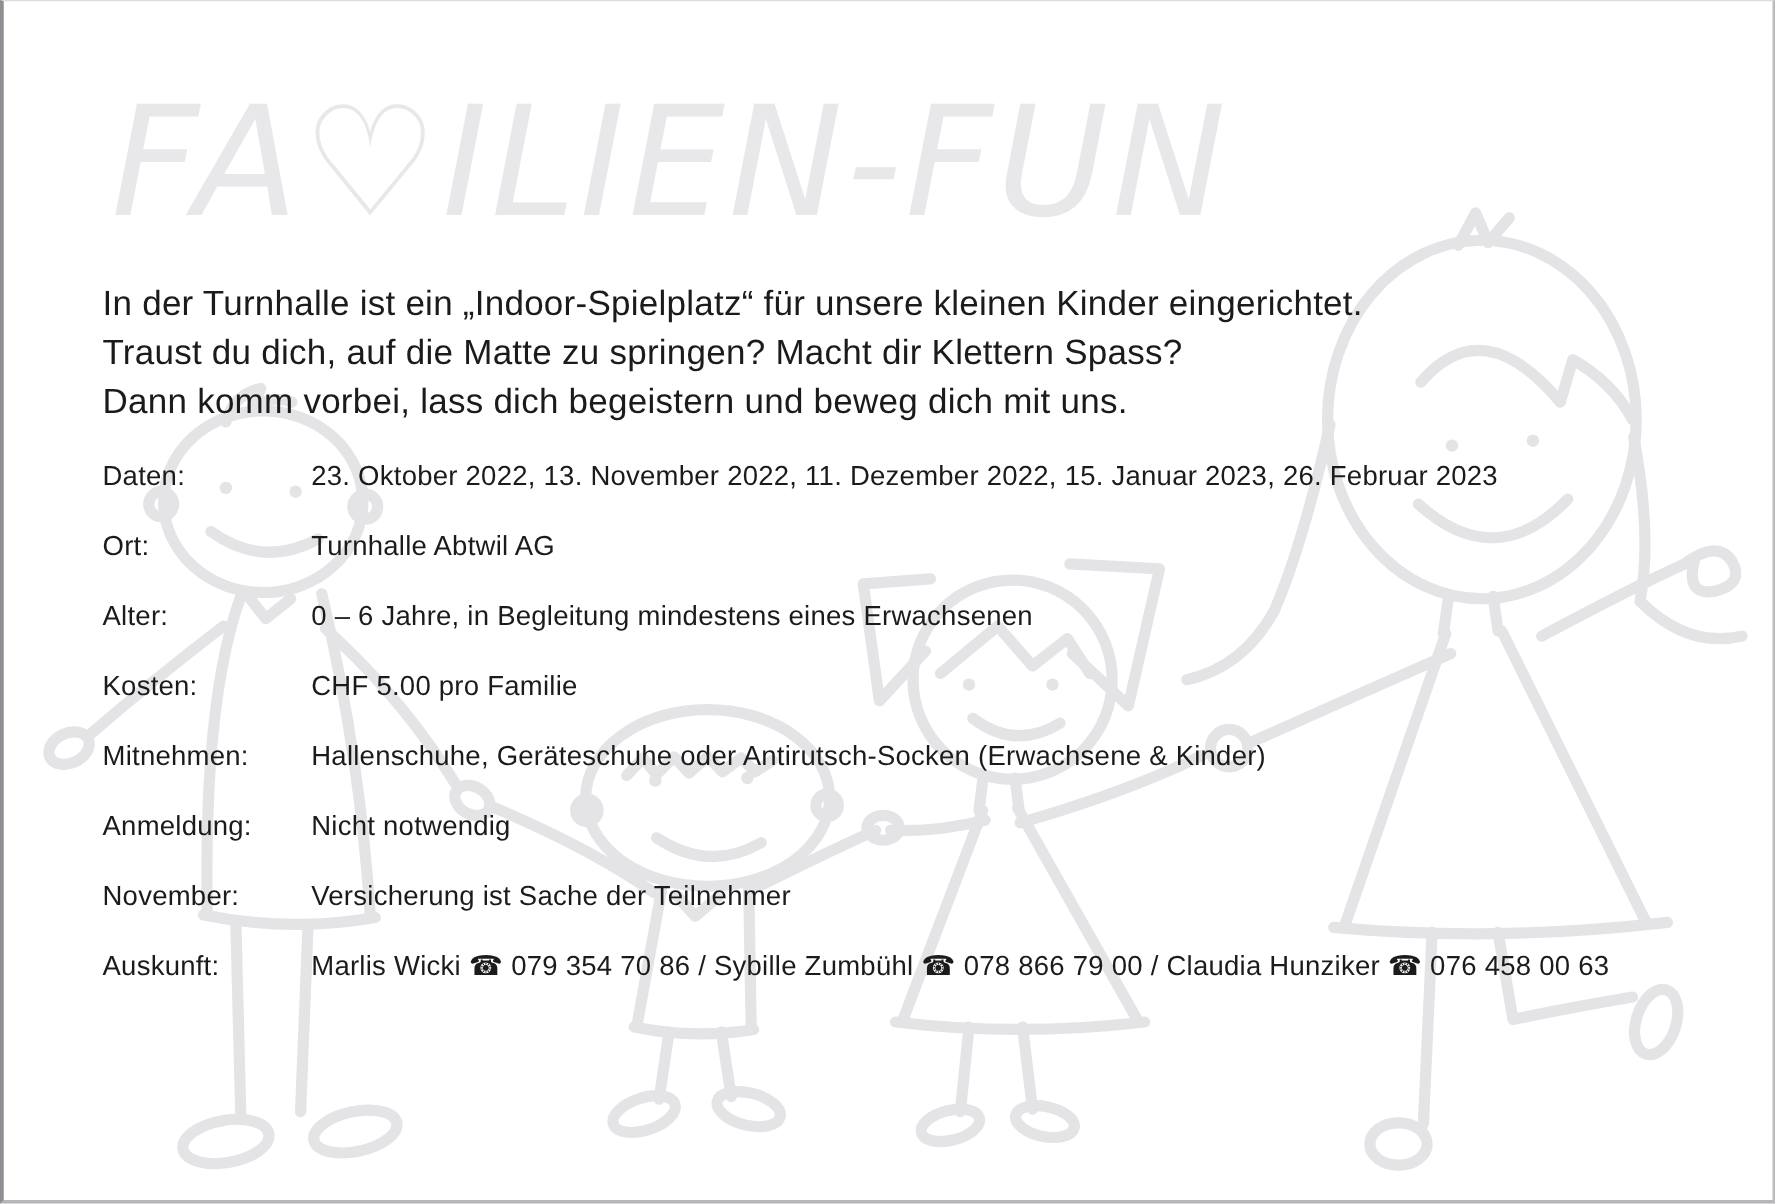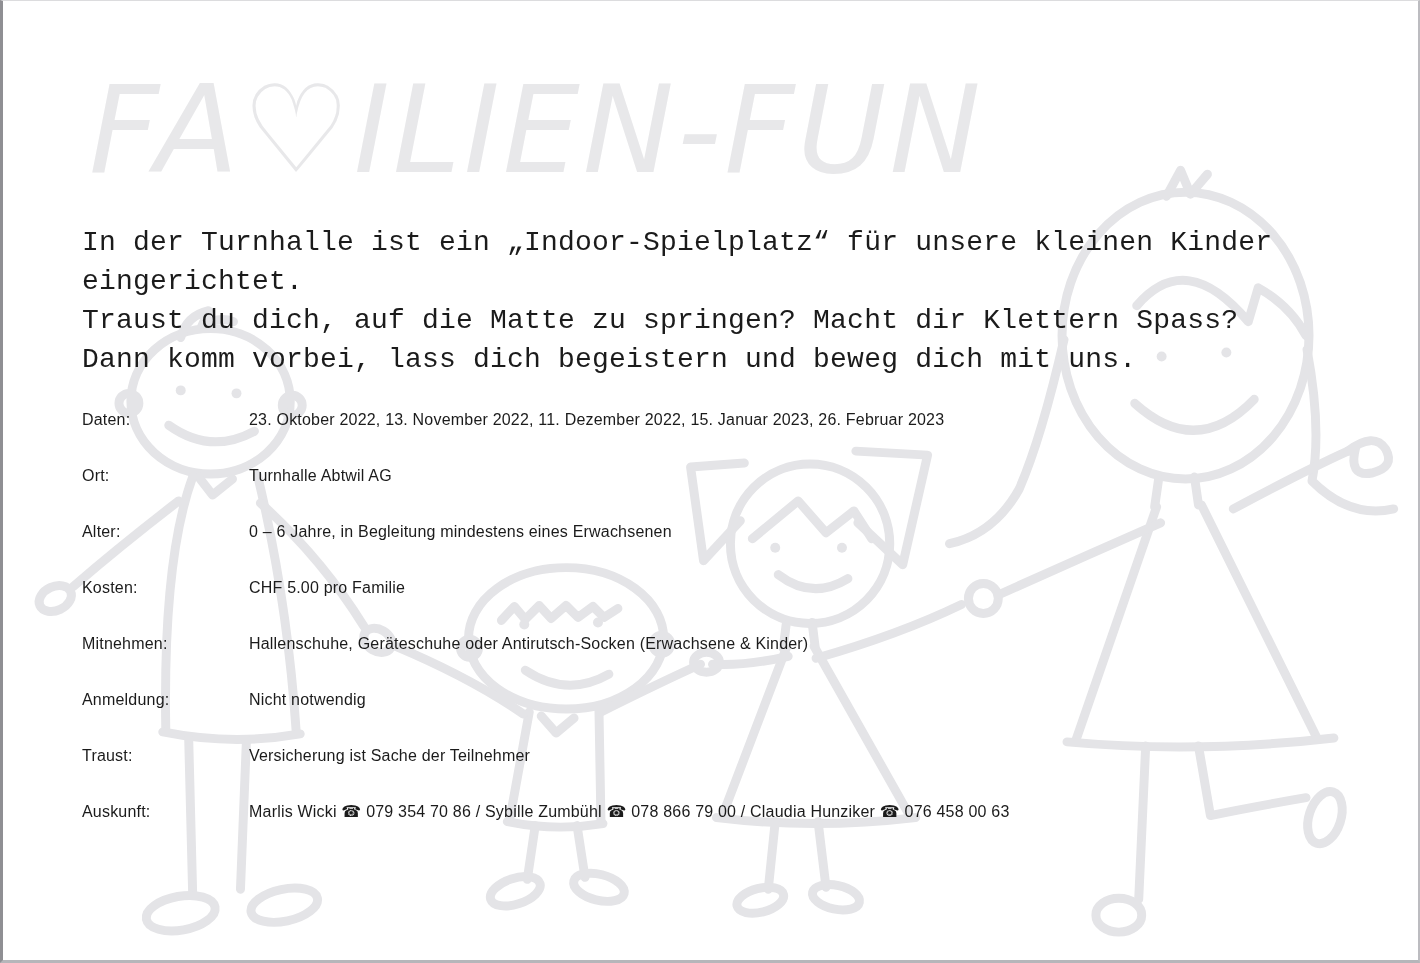--- a/index.html
+++ b/index.html
@@ -57,29 +57,28 @@
     left: 79px;
     top: 222px;
     right: 36px;
     color: var(--text);
   }
 
   .intro {
     font-size: 28px;
     line-height: 39px;
     letter-spacing: 0.2px;
-    font-family: Liberation Mono, monospace;
   }
 
   .details { margin-top: 27px; }
 
   .row {
     display: grid;
     grid-template-columns: 167px 1fr;
-    font-size: 16px;
+    font-size: 22px;
     line-height: 28px;
     margin-bottom: 28px;
     letter-spacing: 0.2px;
   }
   .row.gap { margin-top: 27px; }
   .row .label { white-space: nowrap; }
   .row .value { white-space: nowrap; }
 </style>
 </head>
 <body>
@@ -216,21 +215,21 @@
           <div class="value">Hallenschuhe, Geräteschuhe oder Antirutsch-Socken (Erwachsene &amp; Kinder)</div>
         </div>
       </div>
 
       <div class="row">
         <div class="label">Anmeldung:</div>
         <div class="value">Nicht notwendig</div>
       </div>
 
       <div class="row">
-        <div class="label">Traust:</div>
+        <div class="label">November:</div>
         <div class="value">Versicherung ist Sache der Teilnehmer</div>
       </div>
 
       <div class="row gap">
         <div class="label">Auskunft:</div>
         <div class="value">Marlis Wicki ☎ 079 354 70 86 / Sybille Zumbühl ☎ 078 866 79 00 / Claudia Hunziker ☎ 076 458 00 63</div>
       </div>
 
     </div>
   </div>

